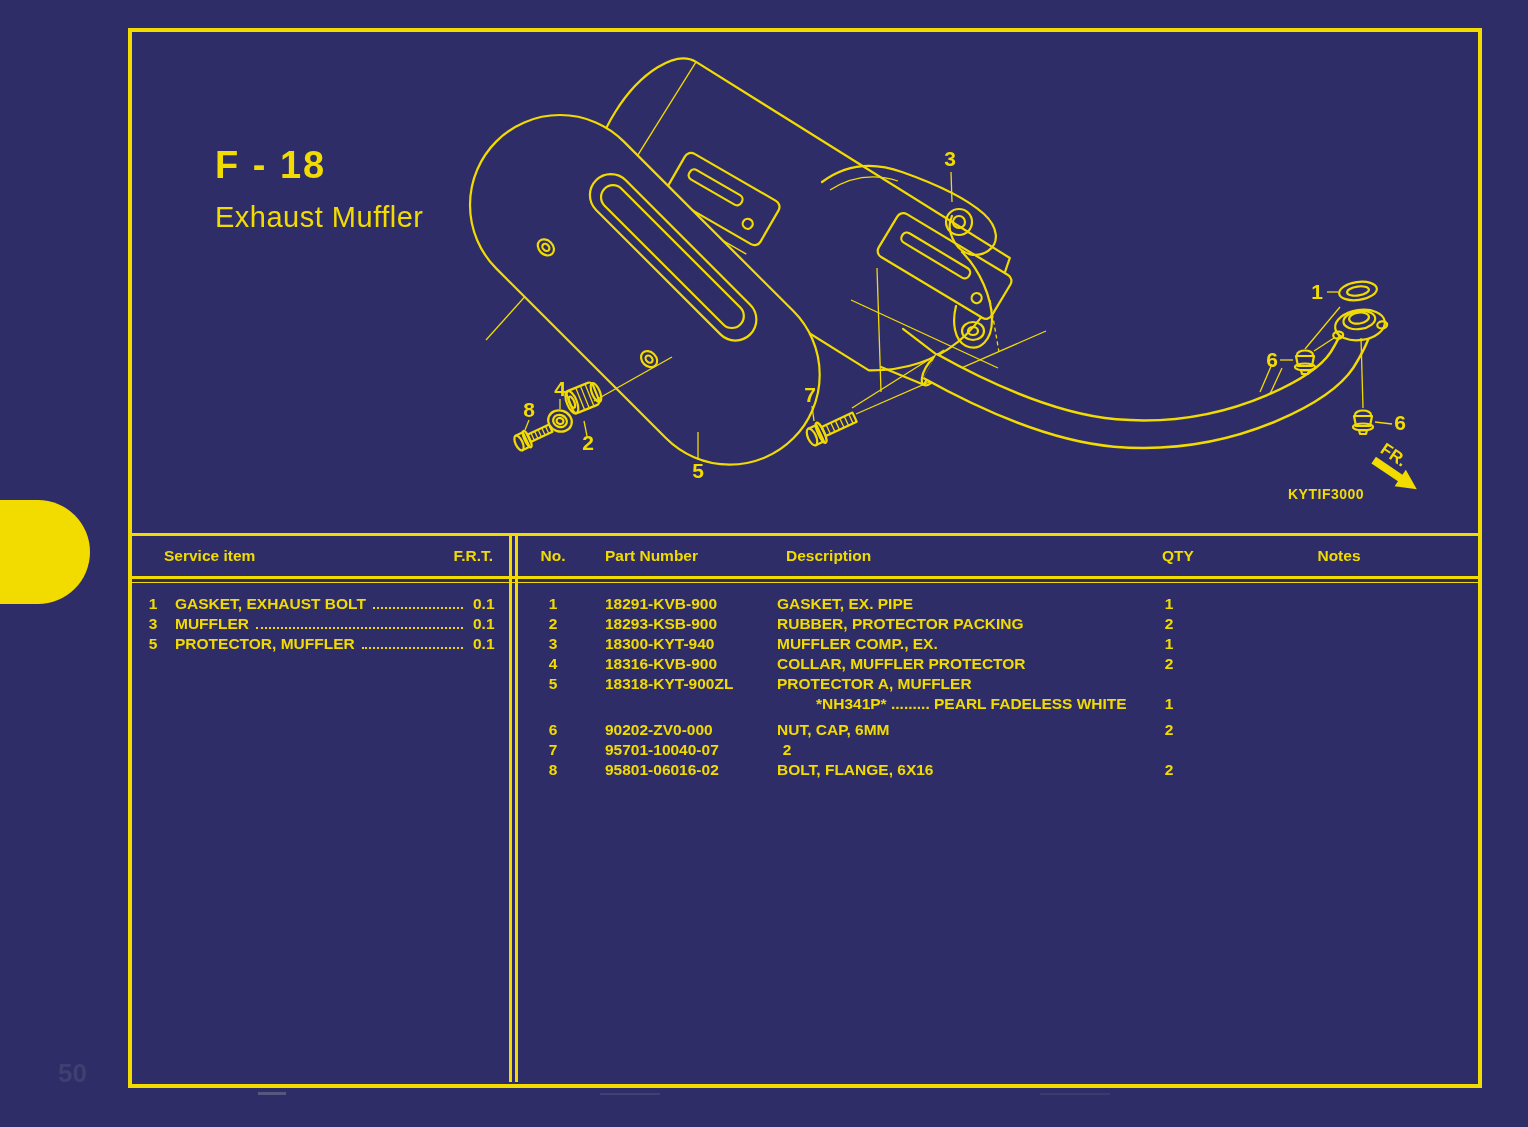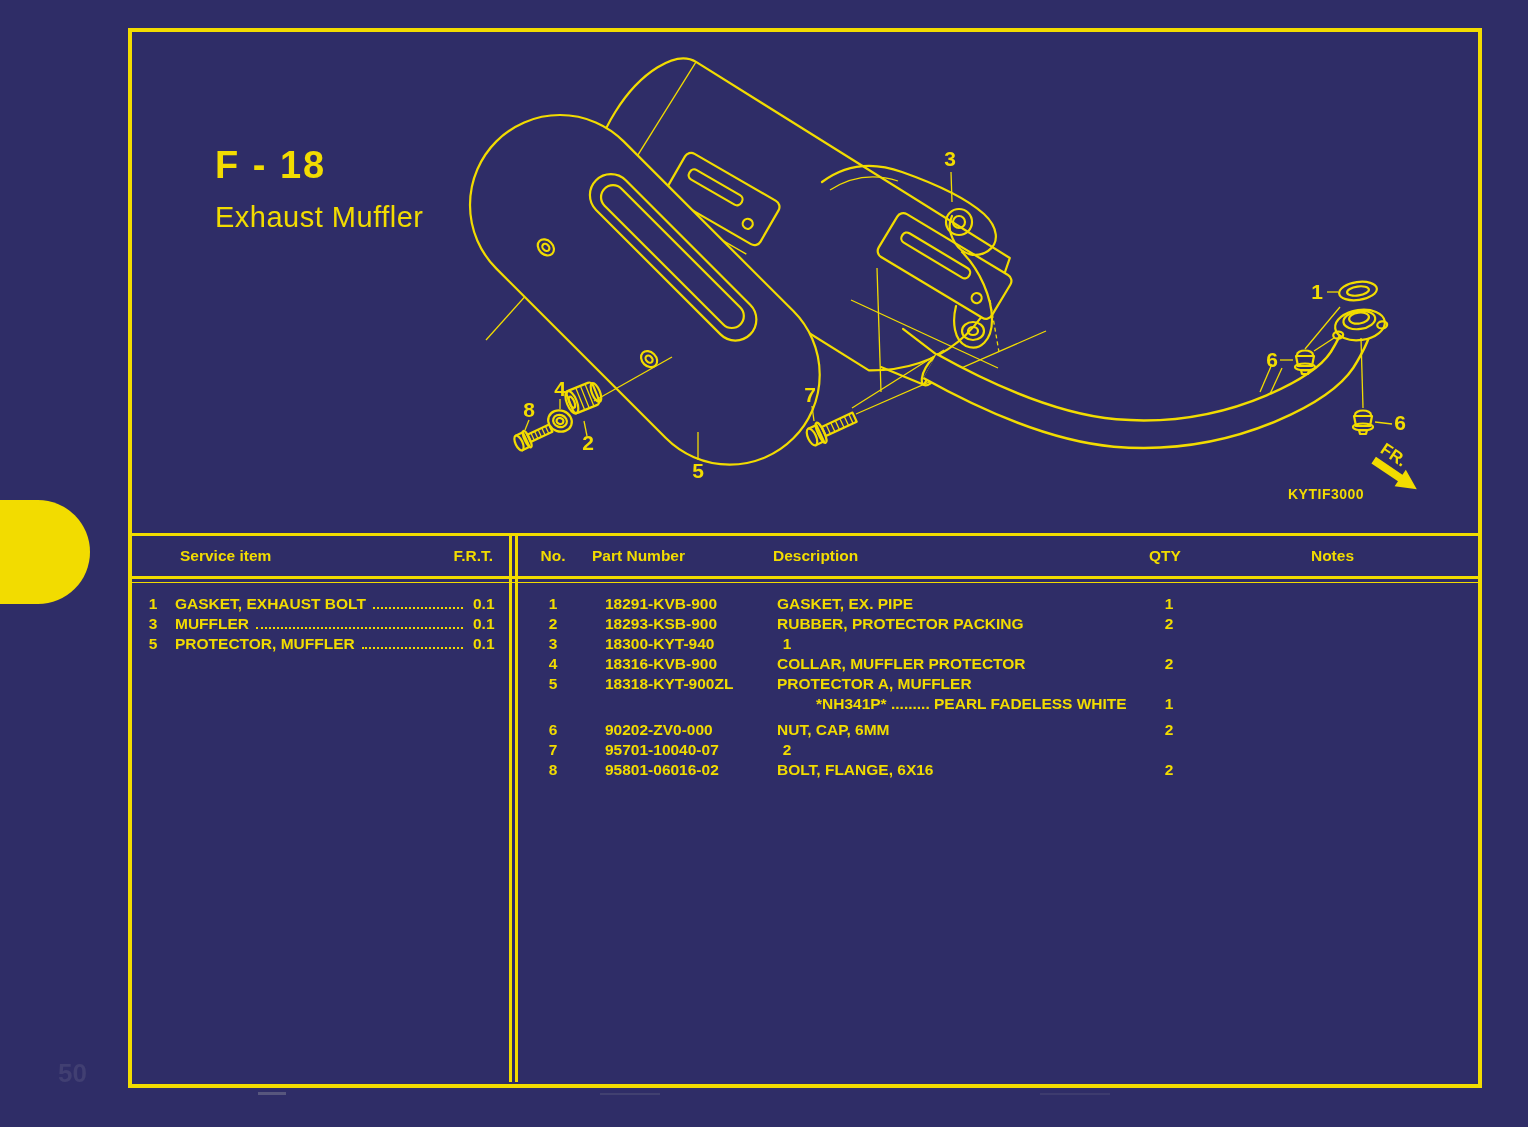--- a/index.html
+++ b/index.html
@@ -29,24 +29,24 @@
   
   .table-area{position:absolute;left:132px;top:533px;width:1346px;height:549px;border-top:3px solid var(--yellow);box-sizing:border-box}
   .vline{position:absolute;top:0;bottom:0;width:3px;background:var(--yellow)}
   .v1{left:377px}.v2{left:383px}
   .hline{position:absolute;left:0;right:0;background:var(--yellow)}
   .h1{top:40px;height:3px}.h2{top:46px;height:1px}
   .panel{position:absolute;top:0;bottom:0}
   .service-panel{left:0;width:377px}
   .parts-panel{left:386px;width:960px}
   .head-row{position:absolute;top:0;left:0;right:0;height:40px;display:flex;align-items:center;font-size:15.5px;font-weight:bold}
-  .h-item{margin-left:48px}
+  .h-item{margin-left:32px}
   .h-frt{margin-left:auto;margin-right:16px}
   .h-no{width:70px;text-align:center}
-  .h-pn{margin-left:4px;width:160px}
+  .h-pn{margin-left:17px;width:160px}
   .h-desc{margin-left:21px;width:370px}
   .h-qty{width:44px;text-align:center}
   .h-notes{flex:1;text-align:center}
   .rows{position:absolute;top:58px;left:0;right:0;font-size:15.5px;font-weight:bold}
   .srow{display:flex;height:20px;line-height:20px}
   .s-no{width:26px;margin-left:8px;text-align:center}
   .s-name{margin-left:9px;white-space:nowrap}
   .s-dots{flex:1;border-bottom:2.5px dotted var(--yellow);margin:0 10px 5px 7px}
   .s-frt{width:36px}
   .prow{display:flex;height:20px;line-height:20px}
@@ -288,20 +288,21 @@
         <div class="prow">
           <span class="p-no">2</span>
           <span class="p-pn">18293-KSB-900</span>
           <span class="p-desc">RUBBER, PROTECTOR PACKING</span>
           <span class="p-qty">2</span>
           <span class="p-notes"></span>
         </div>
         <div class="prow">
           <span class="p-no">3</span>
           <span class="p-pn">18300-KYT-940</span>
+          <span class="p-desc">MUFFLER COMP., EX.</span>
           <span class="p-qty">1</span>
           <span class="p-notes"></span>
         </div>
         <div class="prow">
           <span class="p-no">4</span>
           <span class="p-pn">18316-KVB-900</span>
           <span class="p-desc">COLLAR, MUFFLER PROTECTOR</span>
           <span class="p-qty">2</span>
           <span class="p-notes"></span>
         </div>

